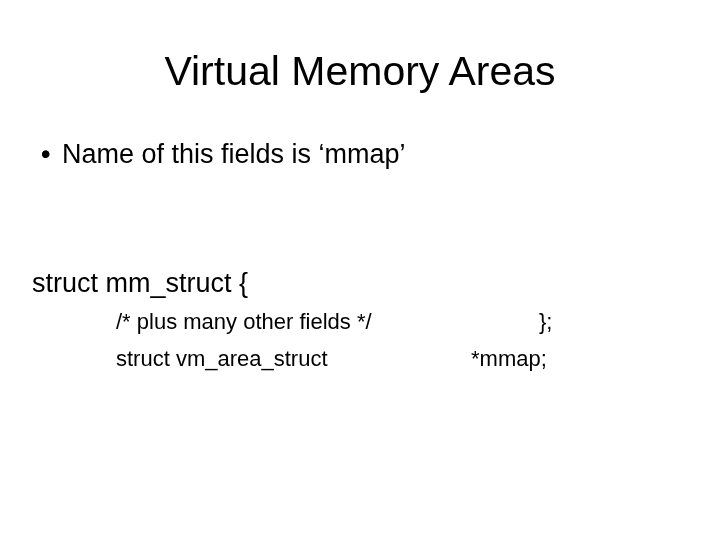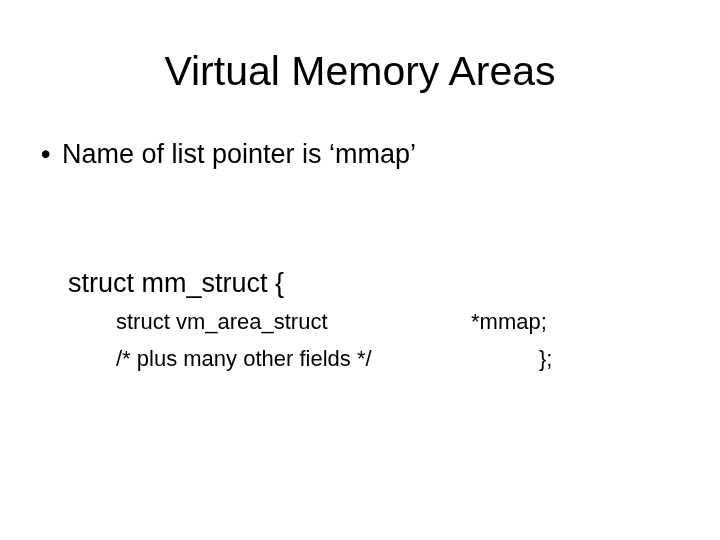--- a/index.html
+++ b/index.html
@@ -70,21 +70,21 @@
   .code-block {
     position: absolute;
     left: 0;
     top: 263px;
     width: 720px;
   }
 
   .code-line-outer {
     position: relative;
     height: 42px;
-    padding-left: 68px;
+    padding-left: 32px;
     font-size: 27px;
     line-height: 40px;
     color: #000000;
     white-space: nowrap;
   }
 
   .code-line-inner {
     position: relative;
     height: 37px;
     padding-left: 116px;
@@ -121,35 +121,35 @@
 <div class="slide">
 
   <div class="slide-title">Virtual Memory Areas</div>
 
   <ul class="bullet-list">
     <li class="bullet-item">
       <span class="bullet-marker">•</span>
     </li>
     <li class="bullet-item">
       <span class="bullet-marker">•</span>
-      <span>Name of list pointer is ‘mmap’</span>
+      <span>Name of this fields is ‘mmap’</span>
     </li>
   </ul>
 
   <div class="code-block">
 
     <div class="code-line-outer">
       <span>struct mm_struct {</span>
     </div>
 
     <div class="code-line-inner">
-      <span class="code-col-left">struct vm_area_struct</span>
-      <span class="code-col-right col-mmap">*mmap;</span>
+      <span class="code-col-left">/* plus many other fields */</span>
+      <span class="code-col-right col-close">};</span>
     </div>
 
     <div class="code-line-inner">
-      <span class="code-col-left">/* plus many other fields */</span>
-      <span class="code-col-right col-close">};</span>
+      <span class="code-col-left">struct vm_area_struct</span>
+      <span class="code-col-right col-mmap">*mmap;</span>
     </div>
 
   </div>
 
 </div>
 
 </body></html>

